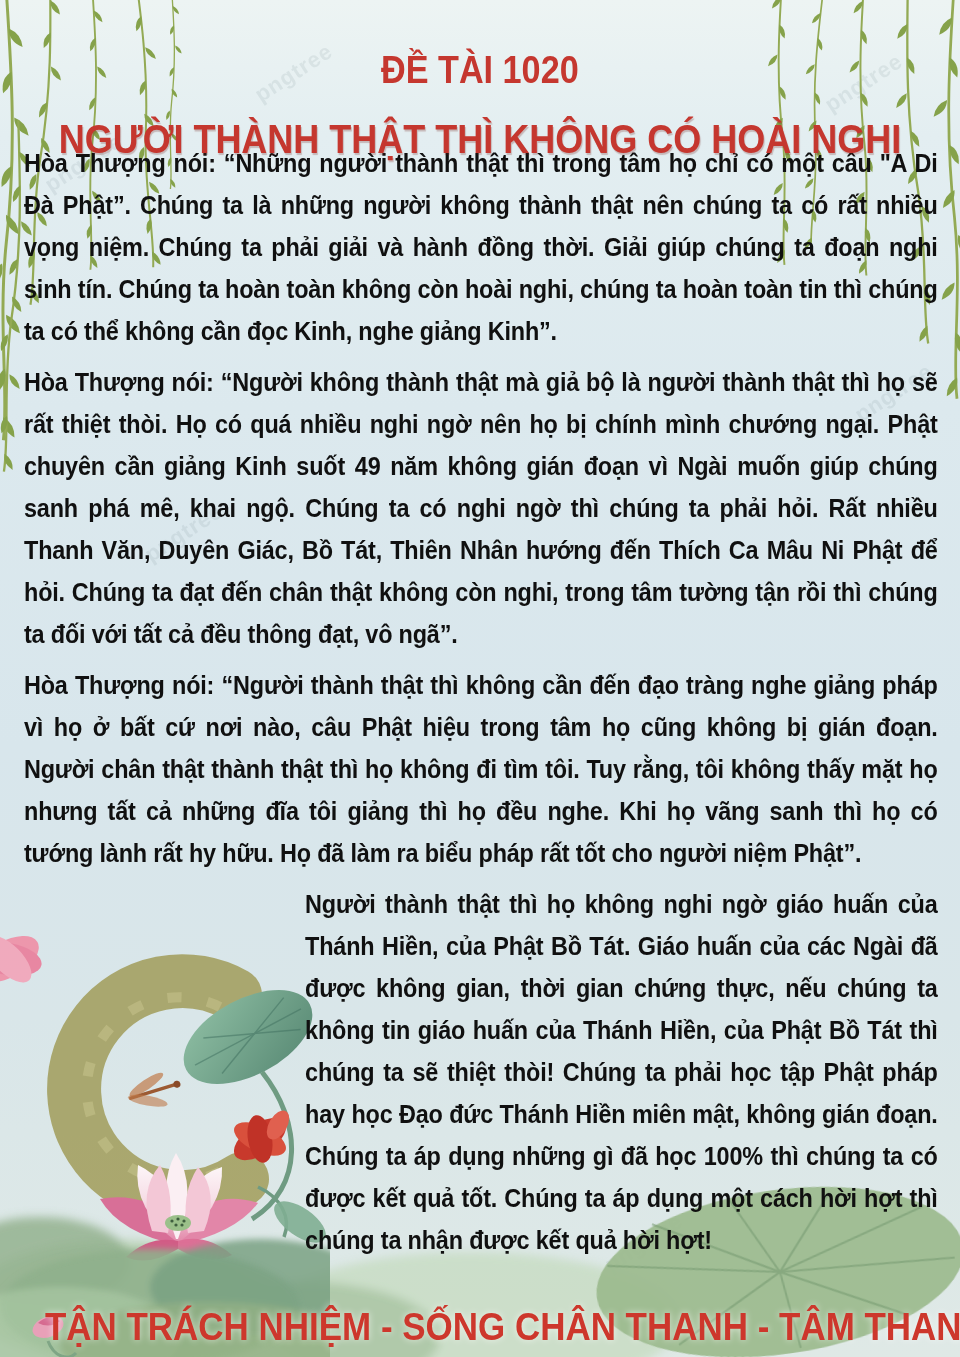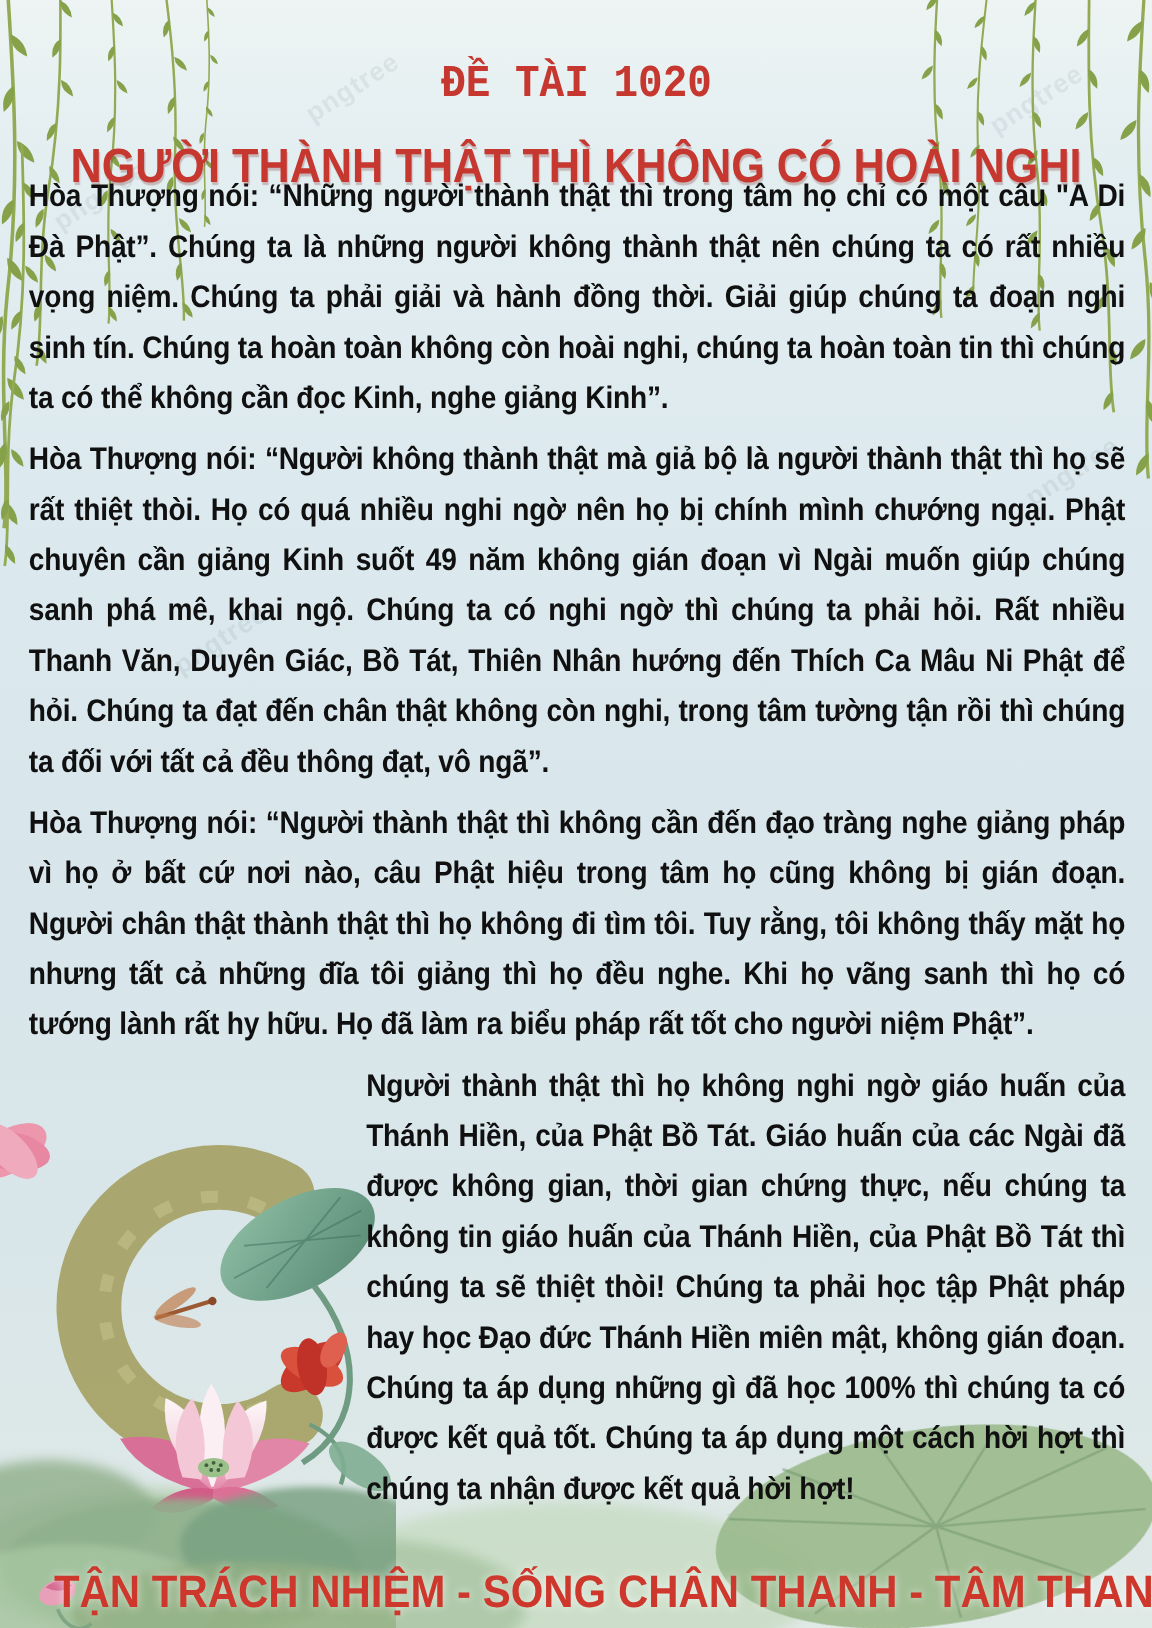--- a/index.html
+++ b/index.html
@@ -12,21 +12,21 @@
   .wm{position:absolute;color:rgba(120,140,150,.14);font-size:22px;font-weight:bold;
       transform:rotate(-33deg);letter-spacing:1px;pointer-events:none;}
   
   .willow{position:absolute;top:0;}
   .willow-left{left:-8px;}
   .willow-right{right:-8px;transform:scaleX(-1);}
   .willow .stem{fill:none;stroke:#93aa54;stroke-width:2.2;}
   .willow .lf{fill:#85a24a;}
   
   .title,.subtitle{position:absolute;left:0;width:100%;text-align:center;font-weight:bold;z-index:4;}
-  .title{top:24px;font-size:38px;color:#c5372f;font-family:Liberation Mono, monospace;}
+  .title{top:24px;font-size:38px;color:#c5372f;}
   .title span,.subtitle span{display:inline-block;transform:scaleX(.9);transform-origin:center;white-space:nowrap;}
   .subtitle{top:84px;font-size:40px;color:#c5372f;text-shadow:1px 2px 1px rgba(110,25,20,.25);}
   
   .text-area{
     position:absolute;left:24px;top:142px;width:1014px;z-index:3;
     transform:scaleX(.901);transform-origin:left top;
   }
   .text-area p{
     margin:0 0 9px 0;font-size:26px;line-height:42px;font-weight:bold;color:#101010;
     text-align:justify;letter-spacing:-.2px;

